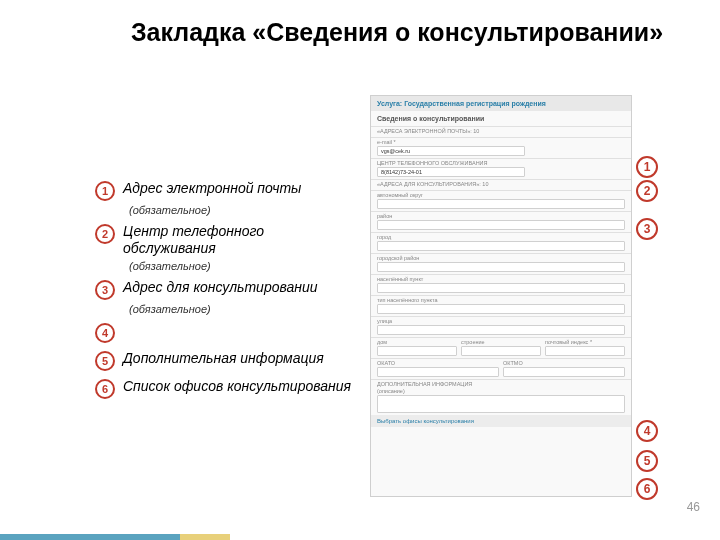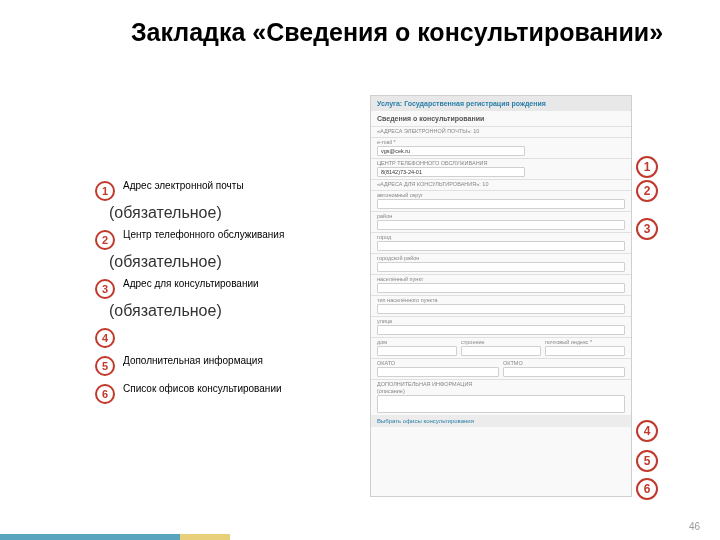--- a/index.html
+++ b/index.html
@@ -1,33 +1,33 @@
 <!DOCTYPE html>
 <html><head>
 <meta charset="utf-8">
 <style>
   html,body{margin:0;padding:0;width:720px;height:540px;background:#fff;font-family:Arial,Helvetica,sans-serif;color:#000;}
   .page{position:relative;width:720px;height:540px;}
   .title{position:absolute;left:0;top:18px;width:100%;text-align:center;font-size:25px;font-weight:bold;margin-left:37px;}
   .legend{position:absolute;left:95px;width:260px;}
   .legend-row{display:flex;align-items:flex-start;margin-bottom:7px;}
   .badge{width:16px;height:16px;min-width:16px;border:2px solid #c0392b;border-radius:50%;font-size:11px;font-weight:bold;color:#c0392b;display:flex;align-items:center;justify-content:center;margin-right:8px;margin-top:1px;}
-  .legend-text{font-size:10px;line-height:1.2;}
-  .opt{font-size:16px;color:#333;margin-left:14px;margin-top:-4px;margin-bottom:7px;}
+  .legend-text{font-size:14px;line-height:1.2;font-style:italic;}
+  .opt{font-size:11px;font-style:italic;color:#333;margin-left:34px;margin-top:-4px;margin-bottom:7px;}
   .screenshot{position:absolute;left:370px;top:95px;width:260px;height:400px;border:1px solid #cfcfcf;background:#f9f9f9;font-size:6px;color:#666;}
   .sc-title{background:#e8e8e8;padding:4px 6px;color:#2a7fa8;font-weight:bold;font-size:7px;}
   .sc-sub{padding:4px 6px;font-size:7px;color:#555;font-weight:bold;}
   .sc-block{padding:1px 6px 2px 6px;border-top:1px solid #e0e0e0;}
   .sc-label{color:#888;font-size:5.5px;margin-bottom:1px;}
   .sc-field{height:8px;border:1px solid #d0d0d0;background:#fff;border-radius:1px;padding:0 3px;line-height:8px;font-size:5.5px;color:#333;overflow:hidden;}
   .sc-field.narrow{width:140px;}
   .sc-row2{display:flex;gap:4px;}
   .sc-row2 .sc-col{flex:1;}
   .marker{position:absolute;width:18px;height:18px;border:2px solid #c0392b;border-radius:50%;background:#fff;font-size:12px;font-weight:bold;color:#c0392b;display:flex;align-items:center;justify-content:center;z-index:10;}
-  .page-num{position:absolute;right:20px;bottom:8px;font-size:10px;color:#999;text-align:right;}
+  .page-num{position:absolute;right:20px;bottom:26px;font-size:12px;color:#999;text-align:right;}
   .footer-bar{position:absolute;left:0;bottom:0;height:6px;background:#5aa3bf;width:180px;}
   .footer-bar2{position:absolute;left:180px;bottom:0;height:6px;background:#e8d07a;width:50px;}
   .sc-footer{background:#ececec;padding:3px 6px;font-size:6px;color:#2a7fa8;}
 </style>
 </head>
 <body>
 <div class="page">
 
 <div class="title">Закладка «Сведения о консультировании»</div>
 
@@ -54,21 +54,21 @@
     <div class="badge">4</div>
   </div>
 
   <div class="legend-row" style="margin-top:6px;">
     <div class="badge">5</div>
     <div class="legend-text">Дополнительная информация</div>
   </div>
 
   <div class="legend-row" style="margin-top:6px;">
     <div class="badge">6</div>
-    <div class="legend-text">Список офисов консультировании</div>
+    <div class="legend-text">Список офисов консультирования</div>
   </div>
 </div>
 
 <div class="screenshot">
   <div class="sc-title">Услуга: Государственная регистрация рождения</div>
   <div class="sc-sub">Сведения о консультировании</div>
 
   <div class="sc-block">
     <div class="sc-label">«АДРЕСА ЭЛЕКТРОННОЙ ПОЧТЫ»: 10</div>
   </div>

